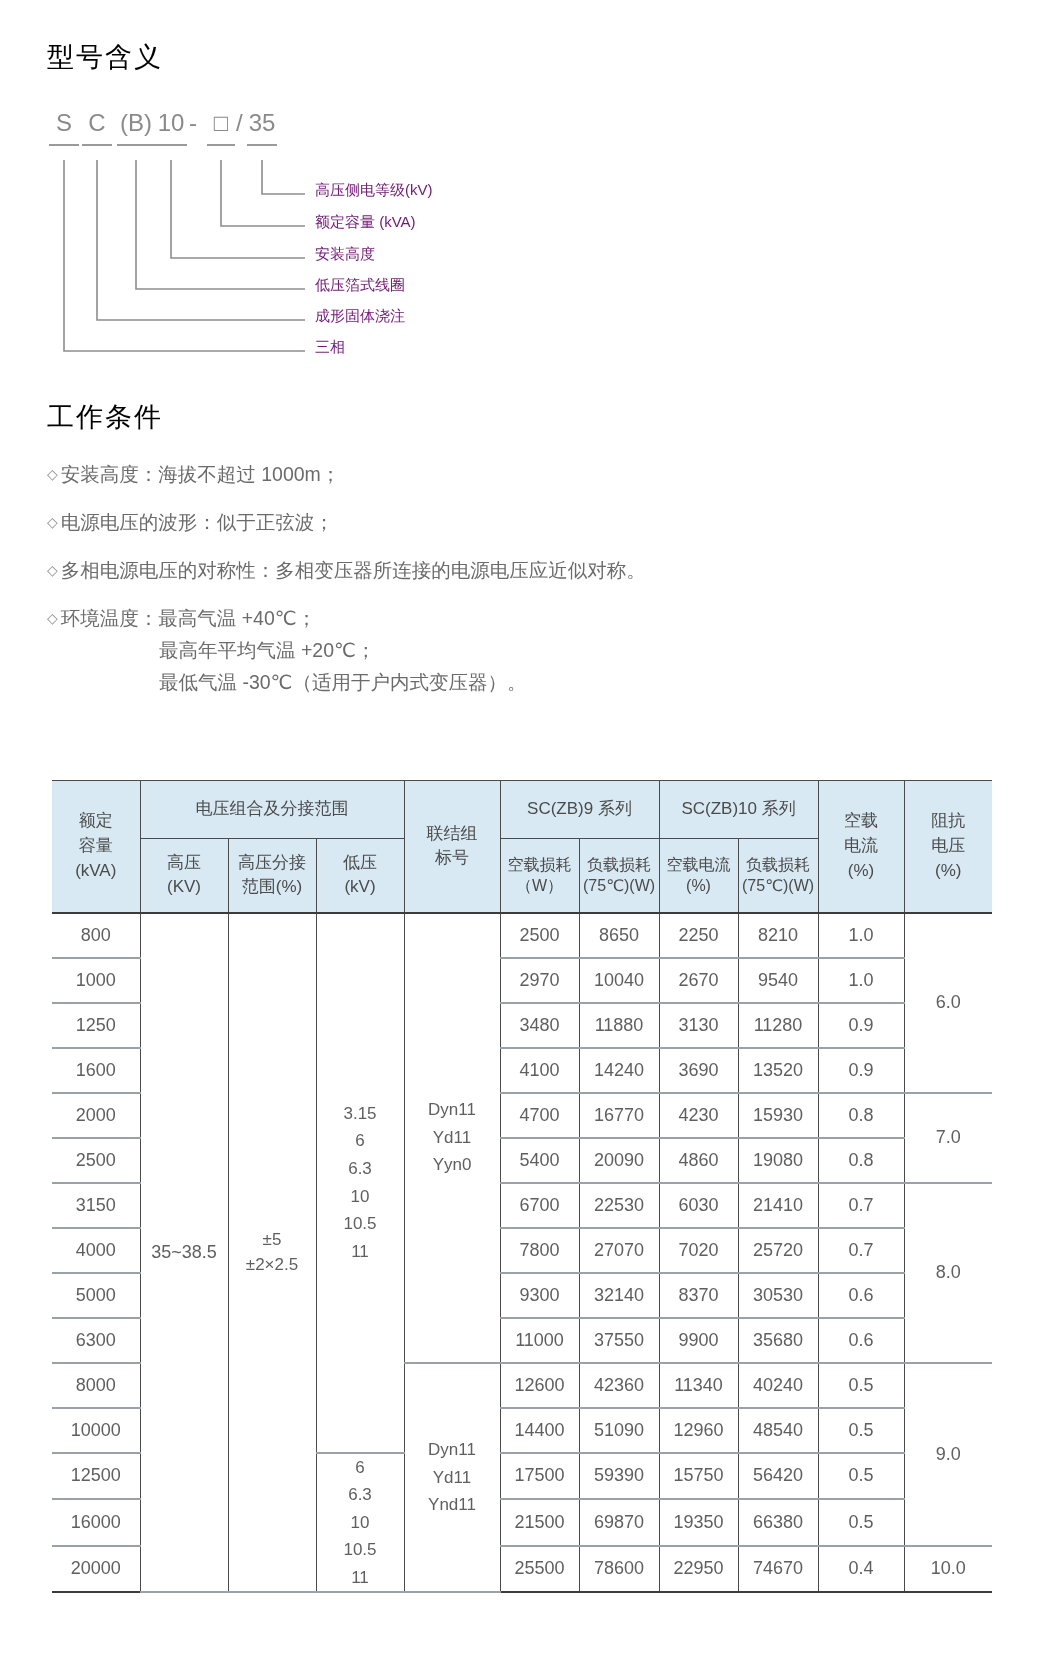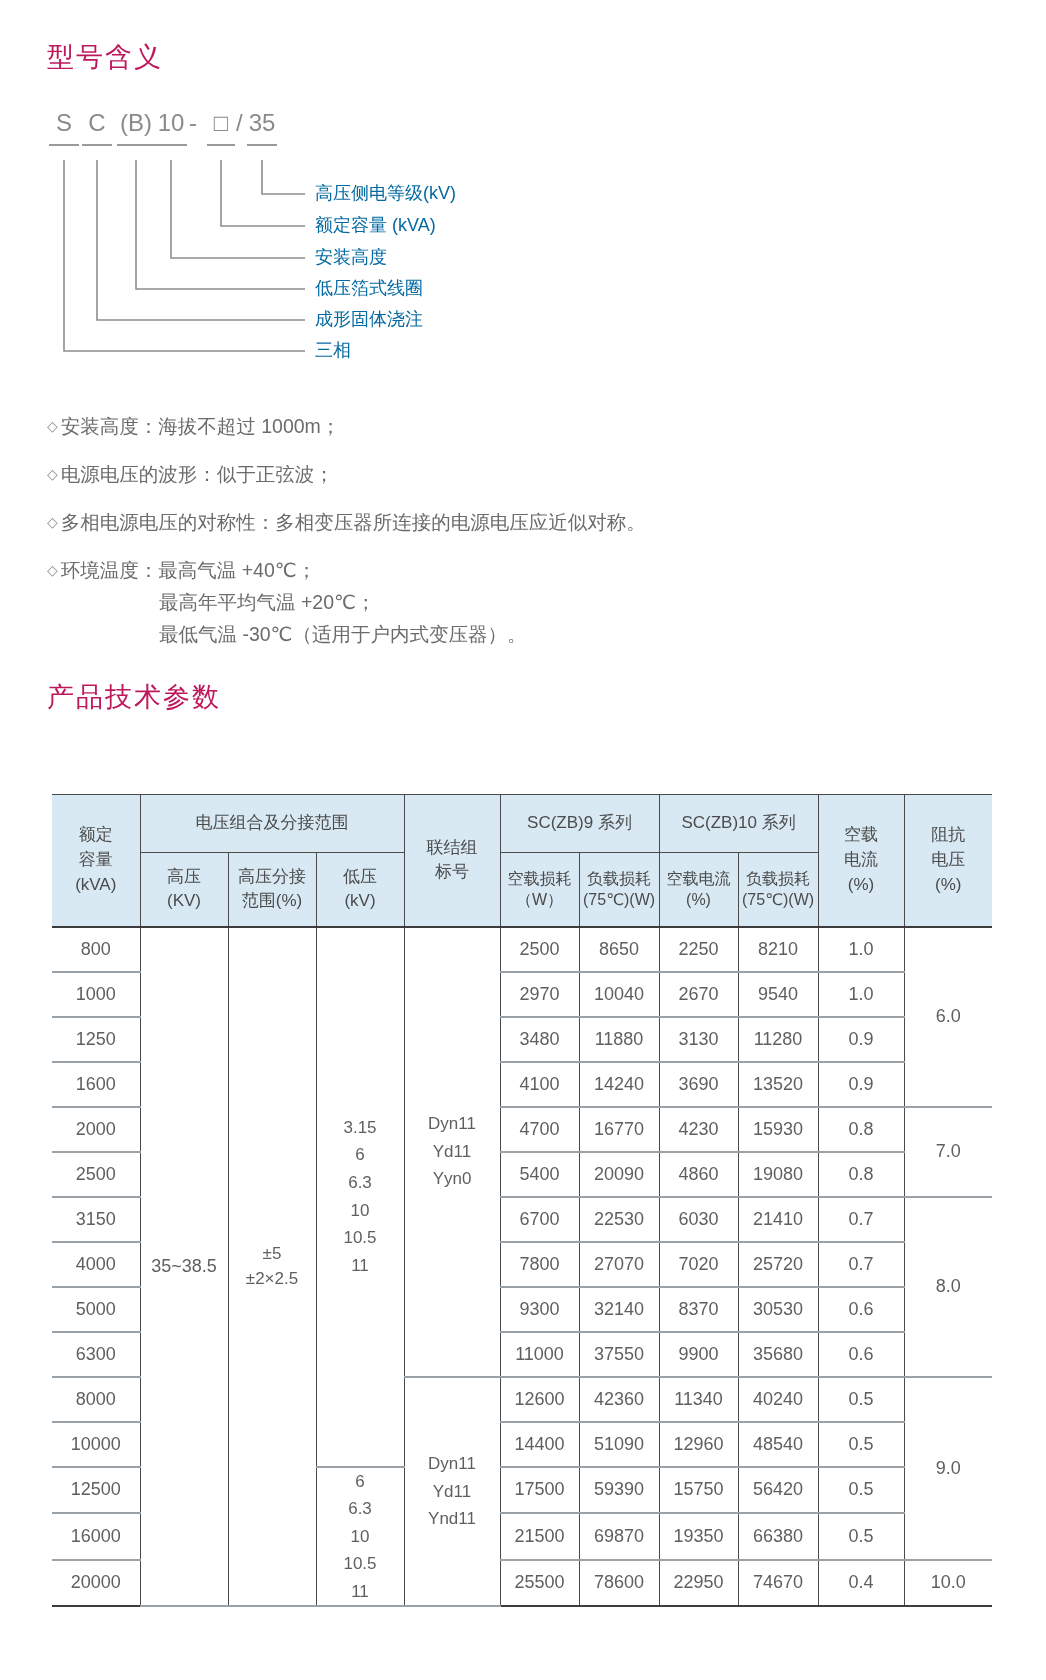--- a/index.html
+++ b/index.html
@@ -5,31 +5,31 @@
   * { margin:0; padding:0; box-sizing:border-box; }
   html,body { background:#ffffff; }
   body {
     width:1046px; height:1680px;
     font-family:"Liberation Sans","DejaVu Sans",sans-serif;
     color:#666; position:relative; overflow:hidden;
   }
   .page { padding:42px 0 0 47px; }
 
   h1.sec-title {
-    font-size:27px; font-weight:normal; color:#be185d;
+    font-size:27px; font-weight:normal; color:#000000;
     letter-spacing:2px; line-height:30px;
   }
 
   
   .diagram { position:relative; height:276px; margin-top:36px; }
   .seg { position:absolute; top:0; text-align:center; color:#8a8a8a; font-size:24px; line-height:30px; }
   .seg .ul { height:2px; background:#9a9a9a; margin-top:6px; }
   .punct { position:absolute; top:0; color:#8a8a8a; font-size:24px; line-height:30px; }
   .connector-svg { position:absolute; left:0; top:0; }
-  .dlabel { position:absolute; left:268px; font-size:18px; color:#0369a1; white-space:nowrap; }
+  .dlabel { position:absolute; left:268px; font-size:15px; color:#701a75; white-space:nowrap; }
 
   
   .cond-title { margin-top:18px; }
   .cond-list { margin-top:26px; list-style:none; }
   .cond-list li { font-size:19.5px; line-height:32px; color:#6b6b6b;margin-top:16px; }
   .cond-list .dia { font-size:14px; color:#8a8a8a; margin-right:3px; vertical-align:2px; }
   .cond-sub { padding-left:112px; }
 
   
   .tech-title { margin-top:32px; }
@@ -108,39 +108,39 @@
     </svg>
 
     <div class="dlabel" style="top:73px">高压侧电等级(kV)</div>
     <div class="dlabel" style="top:105px">额定容量 (kVA)</div>
     <div class="dlabel" style="top:137px">安装高度</div>
     <div class="dlabel" style="top:168px">低压箔式线圈</div>
     <div class="dlabel" style="top:199px">成形固体浇注</div>
     <div class="dlabel" style="top:230px">三相</div>
   </div>
 
+  <h1 class="sec-title cond-title">工作条件</h1>
 
   <ul class="cond-list">
     <li>
       <span class="dia">◇</span><span>安装高度：海拔不超过 1000m；</span>
     </li>
     <li>
       <span class="dia">◇</span><span>电源电压的波形：似于正弦波；</span>
     </li>
     <li>
       <span class="dia">◇</span><span>多相电源电压的对称性：多相变压器所连接的电源电压应近似对称。</span>
     </li>
     <li>
       <span class="dia">◇</span><span>环境温度：最高气温 +40℃；</span>
       <div class="cond-sub">最高年平均气温 +20℃；</div>
       <div class="cond-sub">最低气温 -30℃（适用于户内式变压器）。</div>
     </li>
   </ul>
 
-  <h1 class="sec-title tech-title">产品技术参数</h1>
 
   <table class="spec">
     <colgroup>
       <col style="width:88px">
         <col style="width:88px">
         <col style="width:88px">
         <col style="width:88px">
       <col style="width:96px">
         <col style="width:79px">
         <col style="width:80px">

